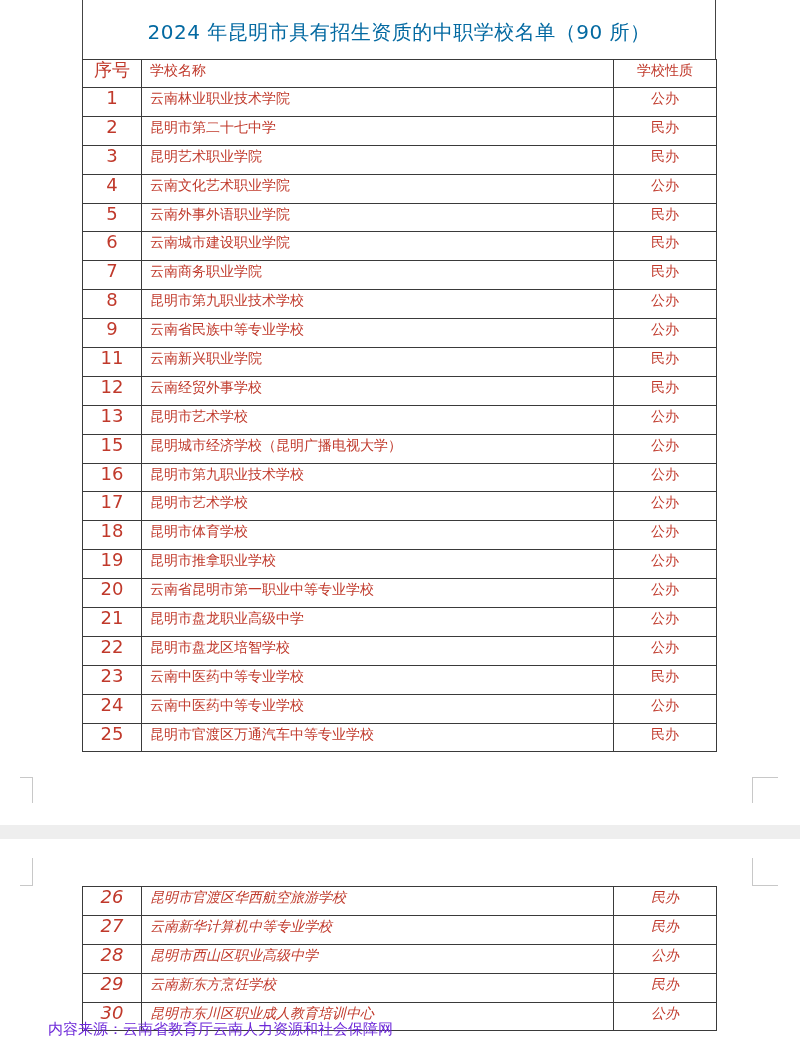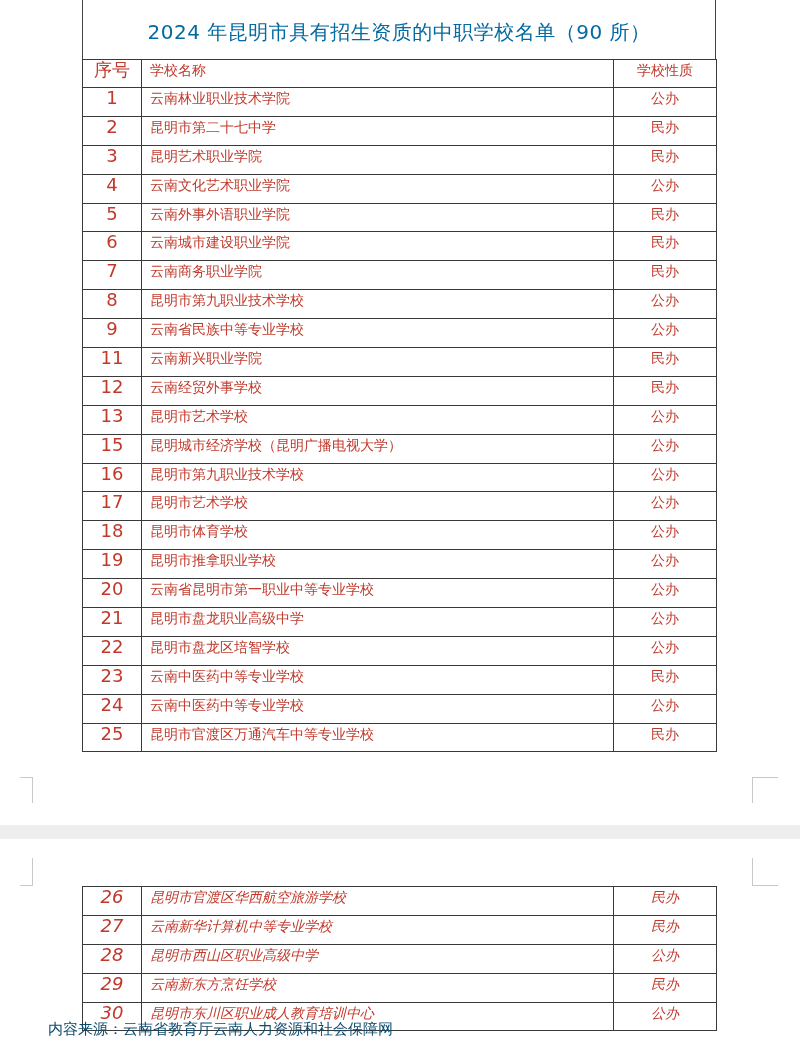--- a/index.html
+++ b/index.html
@@ -19,21 +19,21 @@
 
   table { position:absolute; left:82px; border-collapse:collapse; width:635px; table-layout:fixed; }
   td { border:1px solid #3a3a3a; height:25.9px; padding:0; font-size:14px; color:#c0392b;
        white-space:nowrap; overflow:hidden; line-height:16px; vertical-align:top; padding-top:2px; }
   td.no { text-align:center; width:58px; font-size:18px; }
   td.name { text-align:left; padding-left:8px; }
   td.type { text-align:center; width:102px; }
   #t1 { top:59px; }
   #t2 { top:886px;font-style:italic; }
   .hdr td { height:25px; }
-  .footer { position:absolute; left:48px; top:1020px; font-size:15px; color:#0c4a6e; }
+  .footer { position:absolute; left:48px; top:1020px; font-size:15px; color:#6d28d9; }
 </style>
 </head>
 <body>
 
 <div class="title-box">
   <div class="title">2024 年昆明市具有招生资质的中职学校名单（90 所）</div>
 </div>
 
 <table id="t1">
   <tbody id="tb1">

